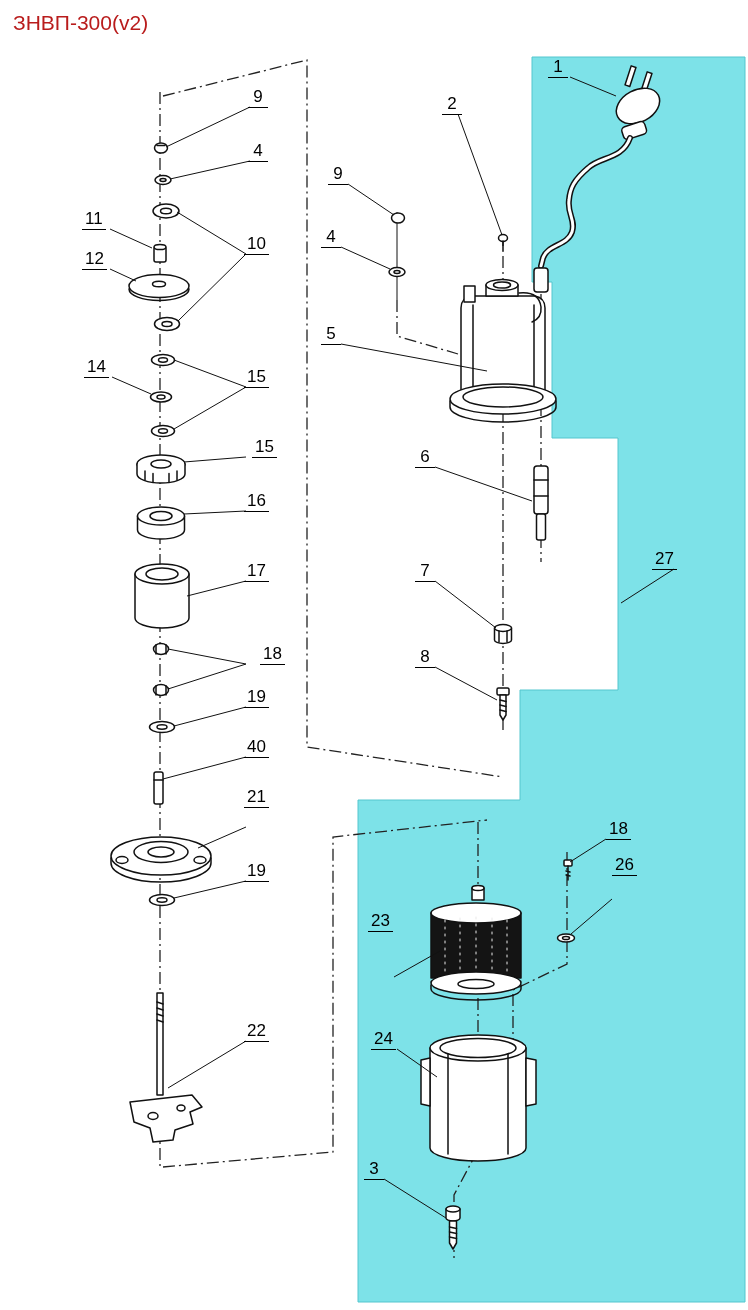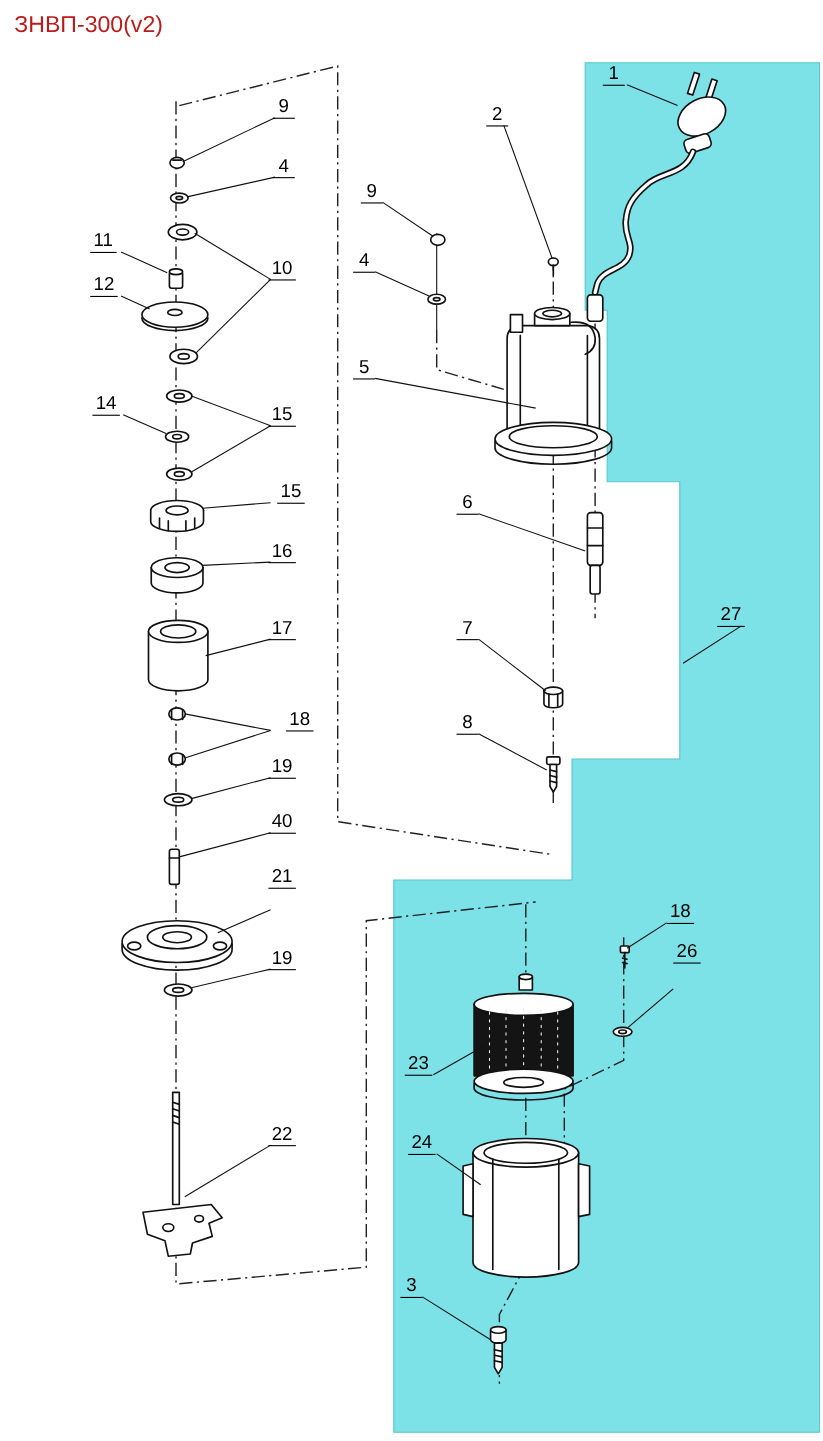--- a/index.html
+++ b/index.html
@@ -278,19 +278,19 @@
       <span class="part-label" style="left: 442px; top: 95px;">2</span>
       <span class="part-label" style="left: 328px; top: 165px;">9</span>
       <span class="part-label" style="left: 321px; top: 228px;">4</span>
       <span class="part-label" style="left: 321px; top: 325px;">5</span>
       <span class="part-label" style="left: 415px; top: 448px;">6</span>
       <span class="part-label" style="left: 415px; top: 562px;">7</span>
       <span class="part-label" style="left: 415px; top: 648px;">8</span>
       <span class="part-label" style="left: 652px; top: 550px;">27</span>
       <span class="part-label" style="left: 606px; top: 820px;">18</span>
       <span class="part-label" style="left: 612px; top: 856px;">26</span>
-      <span class="part-label" style="left: 368px; top: 958px; text-align: right;">23</span>
+      <span class="part-label" style="left: 368px; top: 912px; text-align: right;">23</span>
       <span class="part-label" style="left: 371px; top: 1030px;">24</span>
       <span class="part-label" style="left: 364px; top: 1160px;">3</span>
     </div>
 
   <div class="title">ЗНВП-300(v2)</div>
 </div>
 
 </body></html>

